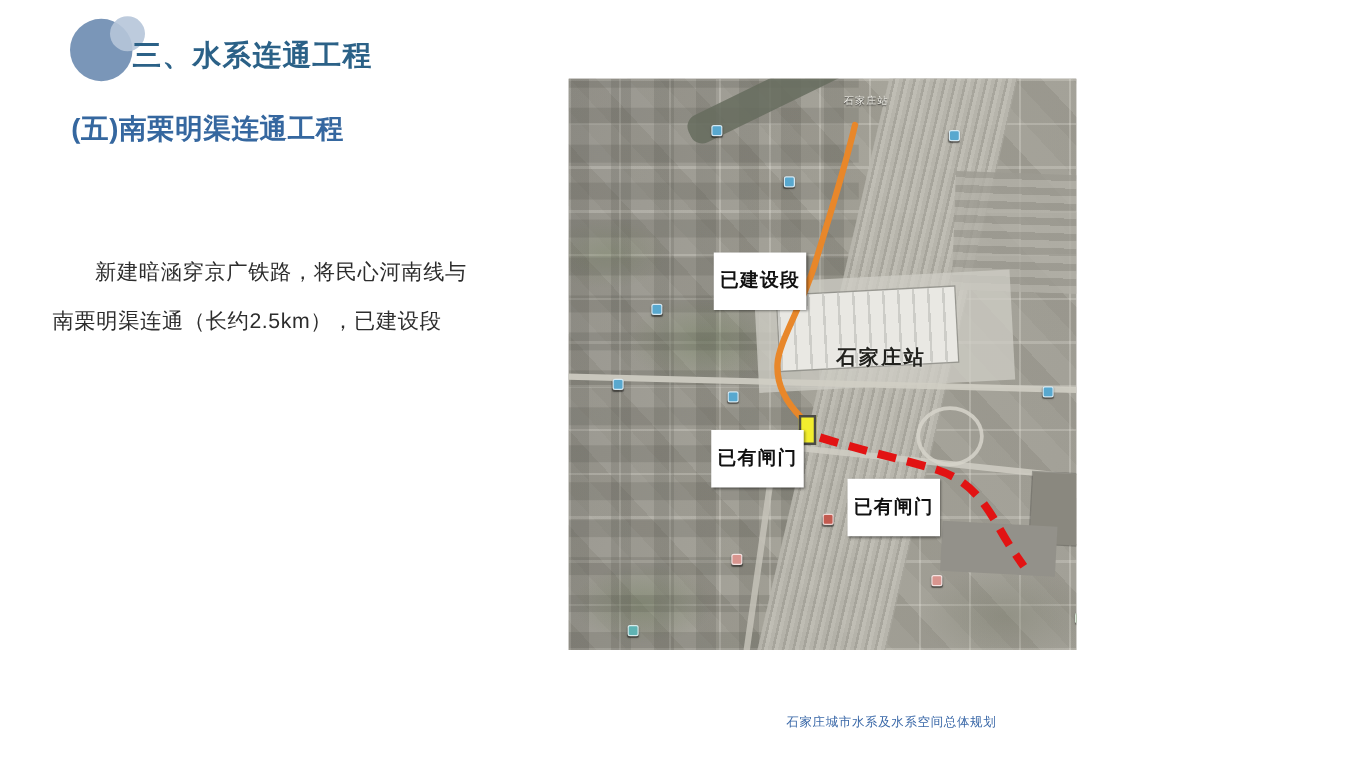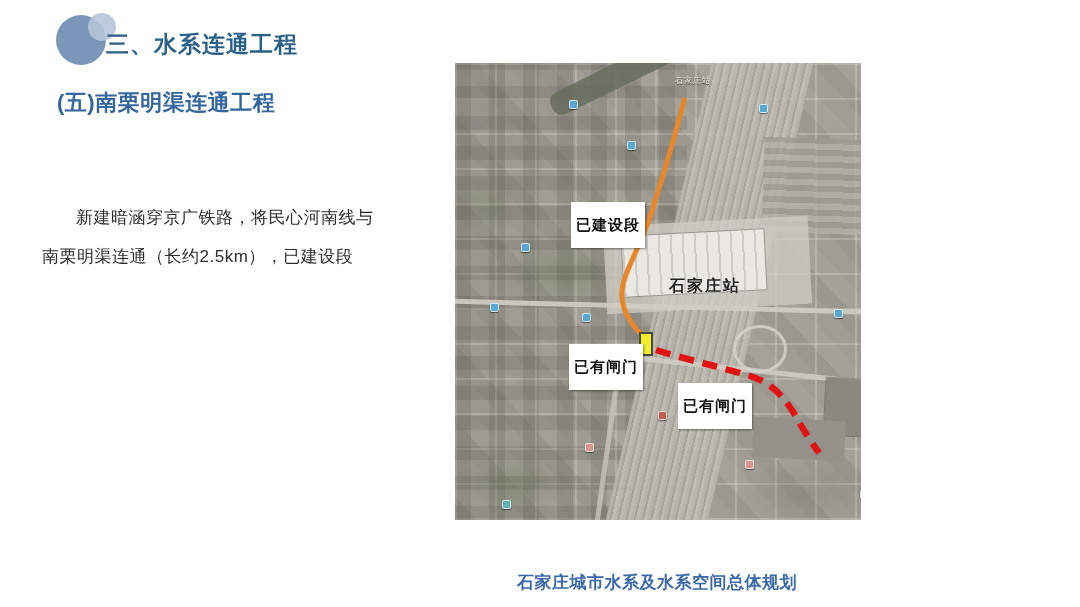--- a/index.html
+++ b/index.html
@@ -9,21 +9,21 @@
   
   .logo-big{position:absolute;left:56px;top:15px;width:50px;height:50px;border-radius:50%;background:#7a96b8;}
   .logo-small{position:absolute;left:88px;top:13px;width:28px;height:28px;border-radius:50%;background:rgba(182,197,217,.9);}
 
   .title{position:absolute;left:106px;top:29px;font-size:23px;font-weight:bold;color:#2b6187;letter-spacing:1px;}
   .subtitle{position:absolute;left:57px;top:88px;font-size:22px;font-weight:bold;color:#35679f;letter-spacing:.5px;}
 
   .body-text{position:absolute;left:42px;top:198px;width:400px;font-size:17px;color:#2d2d2d;line-height:39px;letter-spacing:.5px;}
   .body-text .line.first{text-indent:2em;}
 
-  .footer{position:absolute;right:64px;top:571px;font-size:17px;font-weight:bold;color:#3a68a8;letter-spacing:.5px;}
+  .footer{position:absolute;right:64px;top:571px;font-size:10px;font-weight:normal;color:#3a68a8;letter-spacing:.5px;}
 
   
   .map{position:absolute;left:455px;top:63px;width:553px;height:457px;overflow:hidden;
     background-color:#a2a096;
     background-image:
       radial-gradient(90px 50px at 110px 210px, rgba(112,128,92,.45), transparent 70%),
       radial-gradient(80px 45px at 60px 420px, rgba(108,124,88,.40), transparent 70%),
       radial-gradient(100px 55px at 350px 430px, rgba(115,118,100,.35), transparent 70%),
       radial-gradient(70px 40px at 30px 140px, rgba(118,132,96,.35), transparent 70%),
       repeating-linear-gradient(90deg, rgba(235,233,225,.28) 0 2px, transparent 2px 40px),

